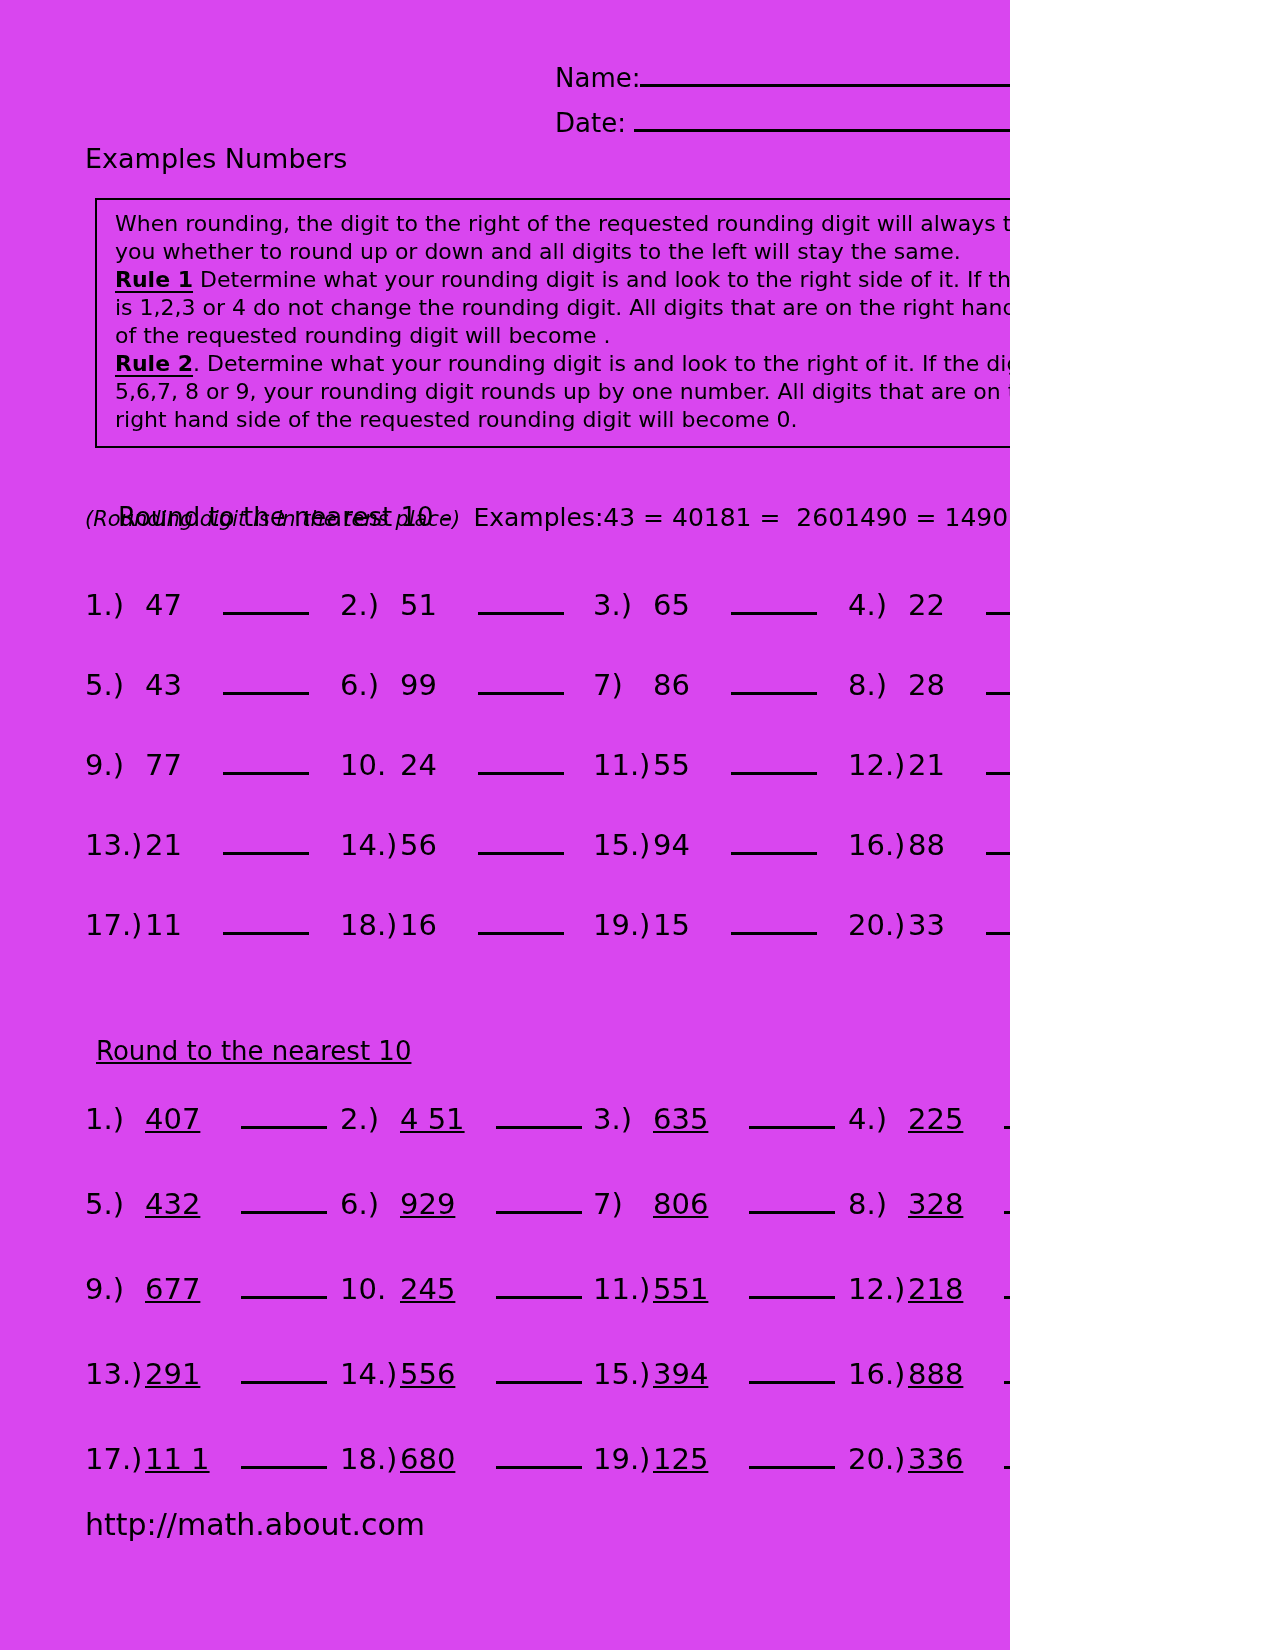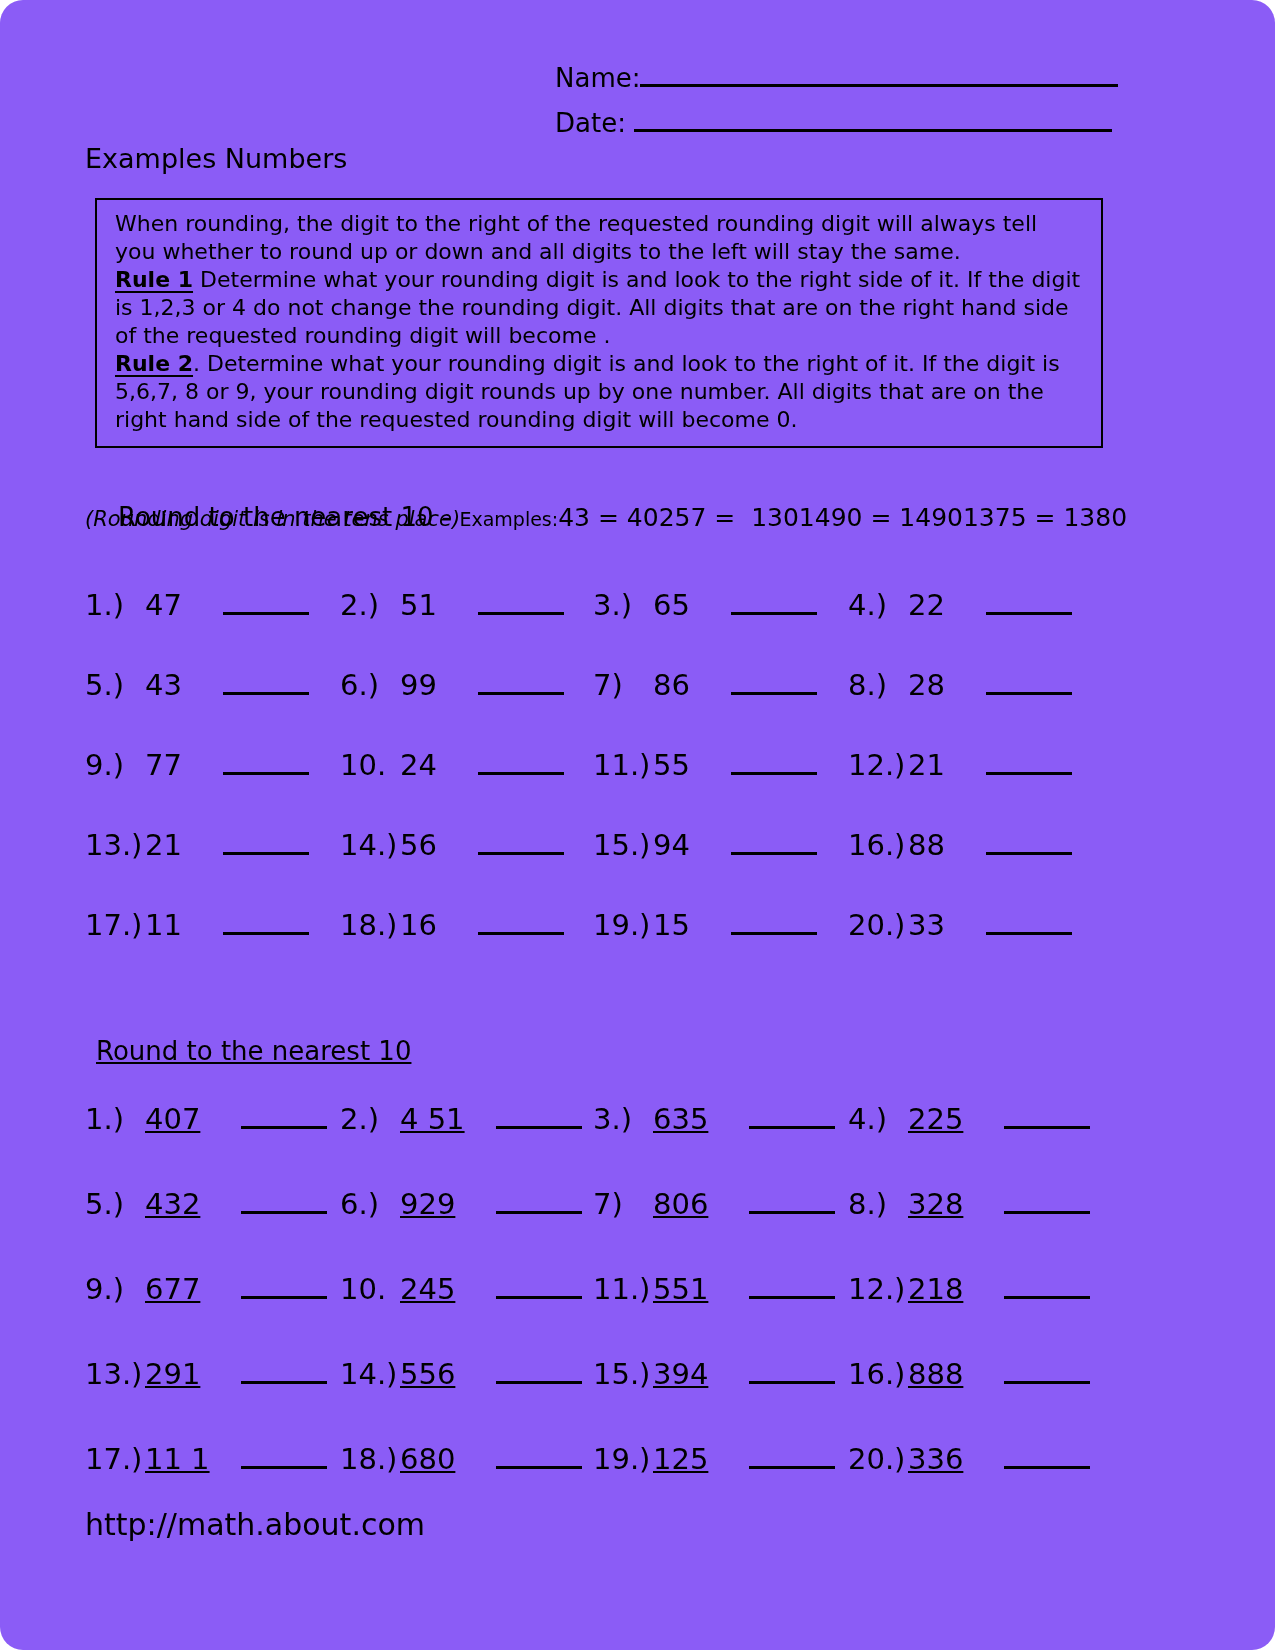--- a/index.html
+++ b/index.html
@@ -4,25 +4,24 @@
 <style>
   html, body {
     margin: 0;
     padding: 0;
     background: #ffffff;
     color: #000000;
     font-family: "DejaVu Sans", sans-serif;
   }
   .page {
     position: relative;
-    width: 1275px;
+    width: 1010px;
     height: 1650px;
-    background: #8b5cf6;
+    background: #d946ef;
     overflow: hidden;
-    border-radius: 23px;
   }
 
   
   .name-block {
     position: absolute;
     left: 555px;
     top: 58px;
     font-size: 26px;
   }
   .name-row { display: flex; align-items: baseline; margin-bottom: 10px; }
@@ -64,21 +63,21 @@
   }
 
   
   .sec1-head {
     position: absolute;
     left: 85px;
     top: 472px;
     font-size: 26px;
     white-space: pre;
   }
-  .examples-label { font-size: 19px; }
+  .examples-label { font-size: 25px; margin-left: 14px; }
   .example-item { font-size: 25px; white-space: pre; }
   .sec1-sub {
     position: absolute;
     left: 85px;
     top: 507px;
     font-size: 21px;
     font-style: italic;
   }
 
   
@@ -143,21 +142,21 @@
 
   <div class="page-title">Examples Numbers</div>
 
   <div class="rules-box">
     <p><span>When rounding, the digit to the right of the requested rounding digit will always tell you whether to round up or down and all digits to the left will stay the same.</span></p>
     <p><span class="rule-label">Rule 1</span><span> Determine what your rounding digit is and look to the right side of it. If the digit is 1,2,3 or 4 do not change the rounding digit. All digits that are on the right hand side of the requested rounding digit will become .</span></p>
     <p><span class="rule-label">Rule 2</span><span>. Determine what your rounding digit is and look to the right of it. If the digit is 5,6,7, 8 or 9, your rounding digit rounds up by one number. All digits that are on the right hand side of the requested rounding digit will become 0.</span></p>
   </div>
 
   <div class="sec1-head">
-    <span>Round to the nearest 10 - </span><span class="examples-label">Examples:</span><span class="example-item">43 = 40</span><span class="example-item">257 =  130</span><span class="example-item">1490 = 1490</span><span class="example-item">1375 = 1380</span>
+    <span>Round to the nearest 10 - </span><span class="examples-label">Examples:</span><span class="example-item">43 = 40</span><span class="example-item">181 =  260</span><span class="example-item">1490 = 1490</span><span class="example-item">1375 = 1380</span>
   </div>
   <div class="sec1-sub">(Rounding digit is in the tens place)</div>
 
   <div class="problem-grid grid-1">
       <div class="problem">
       <span class="plabel">1.)</span>
       <span class="pvalue">47</span>
       <span class="blank"></span>
     </div>
       <div class="problem">

